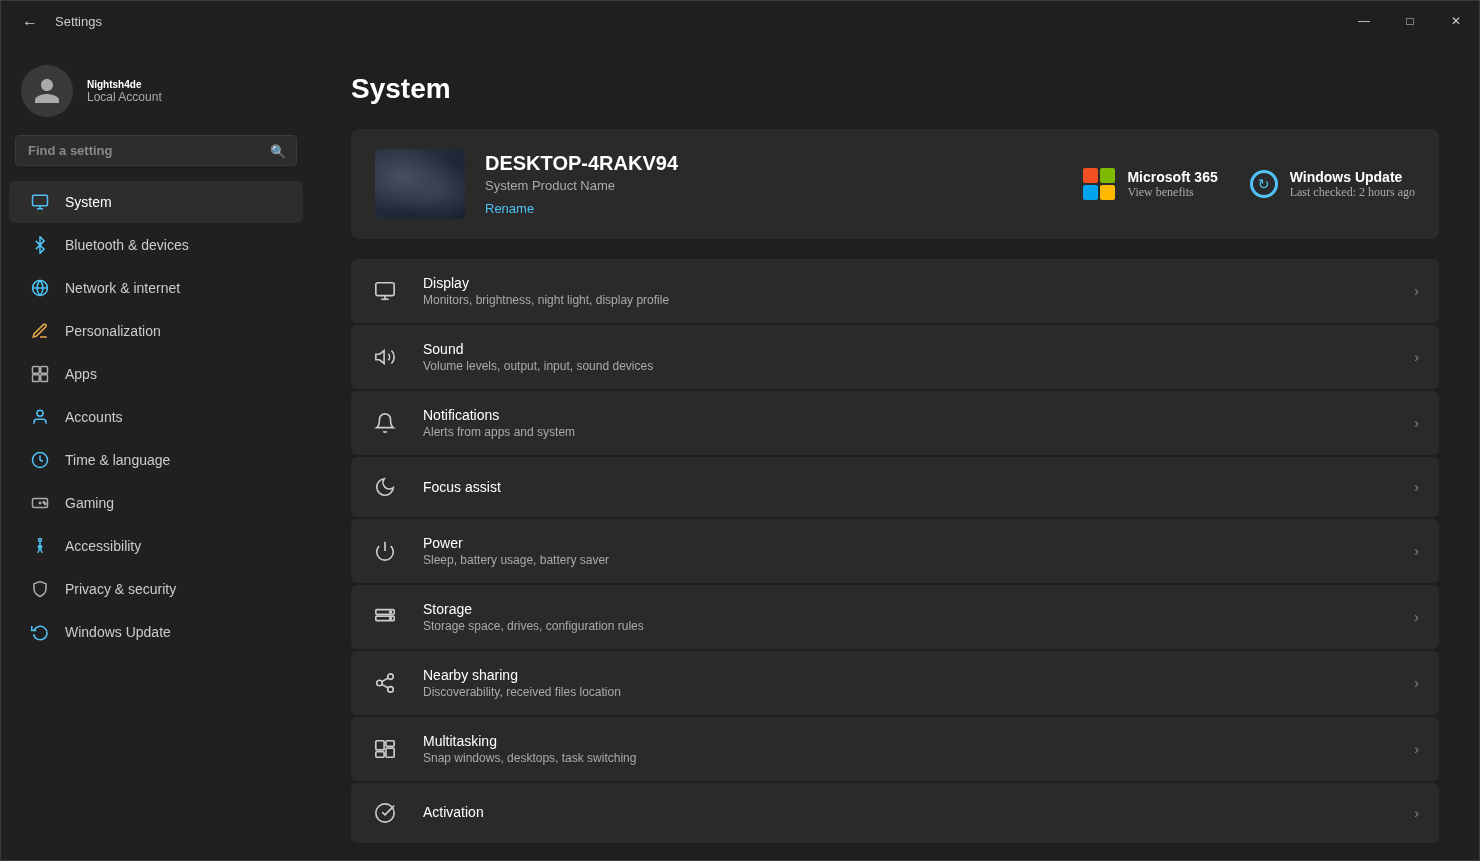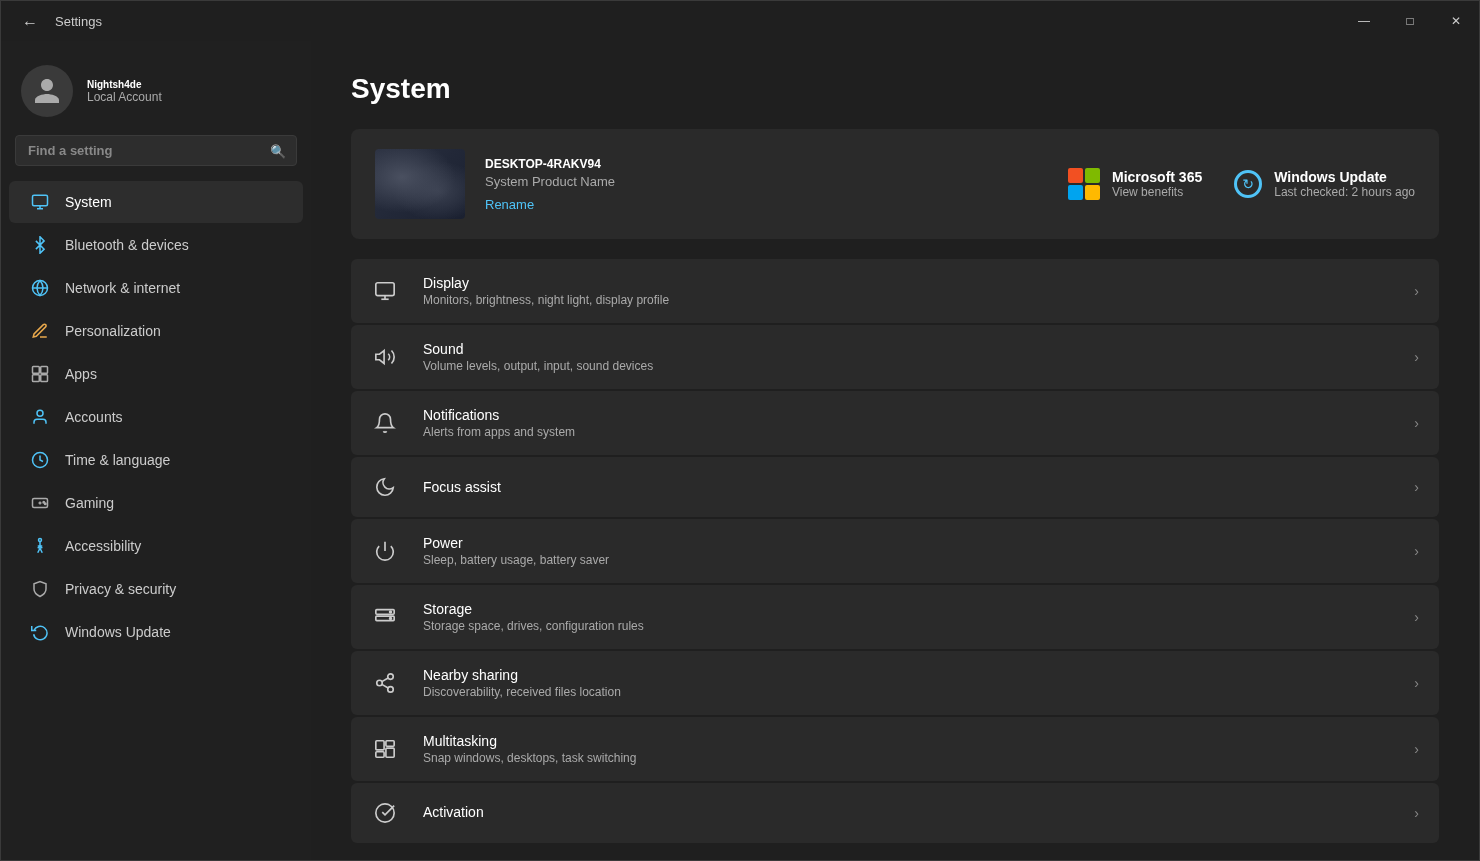--- a/index.html
+++ b/index.html
@@ -182,21 +182,21 @@
     }
     .device-image-texture {
       width: 100%;
       height: 100%;
       background:
         radial-gradient(ellipse at 30% 40%, #4a5060 0%, transparent 60%),
         radial-gradient(ellipse at 70% 60%, #3a4050 0%, transparent 50%),
         linear-gradient(135deg, #2a3040 0%, #1a2030 100%);
     }
     .device-info { flex: 1; }
-    .device-name { font-size: 12px; font-weight: 600; color: #fff; }
+    .device-name { font-size: 20px; font-weight: 600; color: #fff; }
     .device-subtitle { font-size: 13px; color: #aaa; margin-top: 3px; }
     .device-rename { font-size: 13px; color: #4fc3f7; cursor: pointer; margin-top: 8px; }
 
     .device-actions {
       display: flex;
       gap: 32px;
       margin-left: auto;
     }
     .device-action {
       display: flex;
@@ -220,21 +220,21 @@
       display: flex;
       align-items: center;
       justify-content: center;
     }
     .winupdate-arrow {
       color: #4fc3f7;
       font-size: 14px;
     }
     .action-text {}
     .action-title { font-size: 14px; font-weight: 600; color: #fff; }
-    .action-subtitle { font-size: 12px; color: #aaa; }
+    .action-subtitle { font-size: 12px; color: #aaa; font-family: Liberation Serif, serif; }
 
     
     .settings-list {
       display: flex;
       flex-direction: column;
       gap: 2px;
     }
     .settings-item {
       background: #2a2a2a;
       border-radius: 6px;

